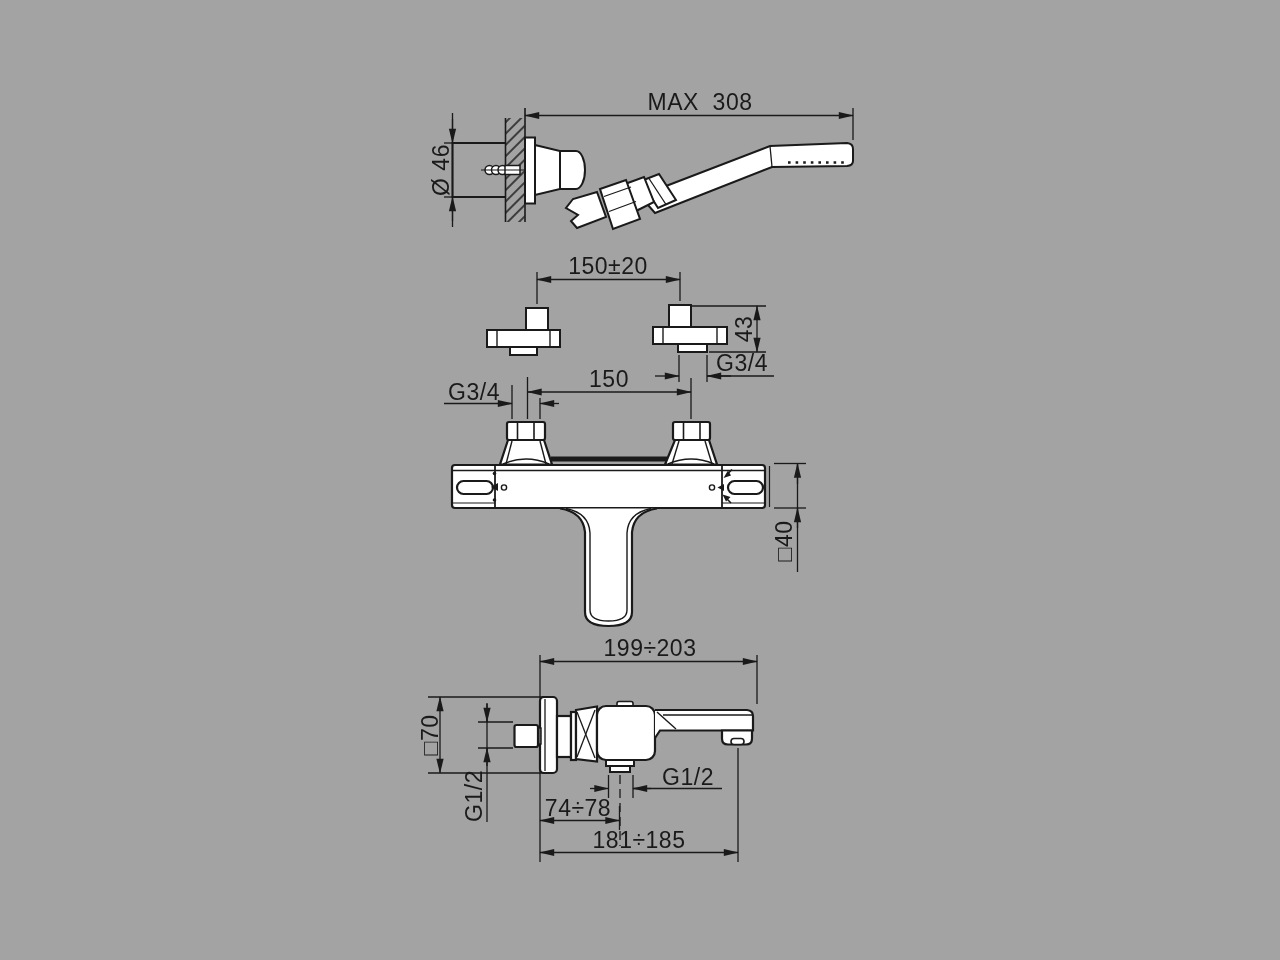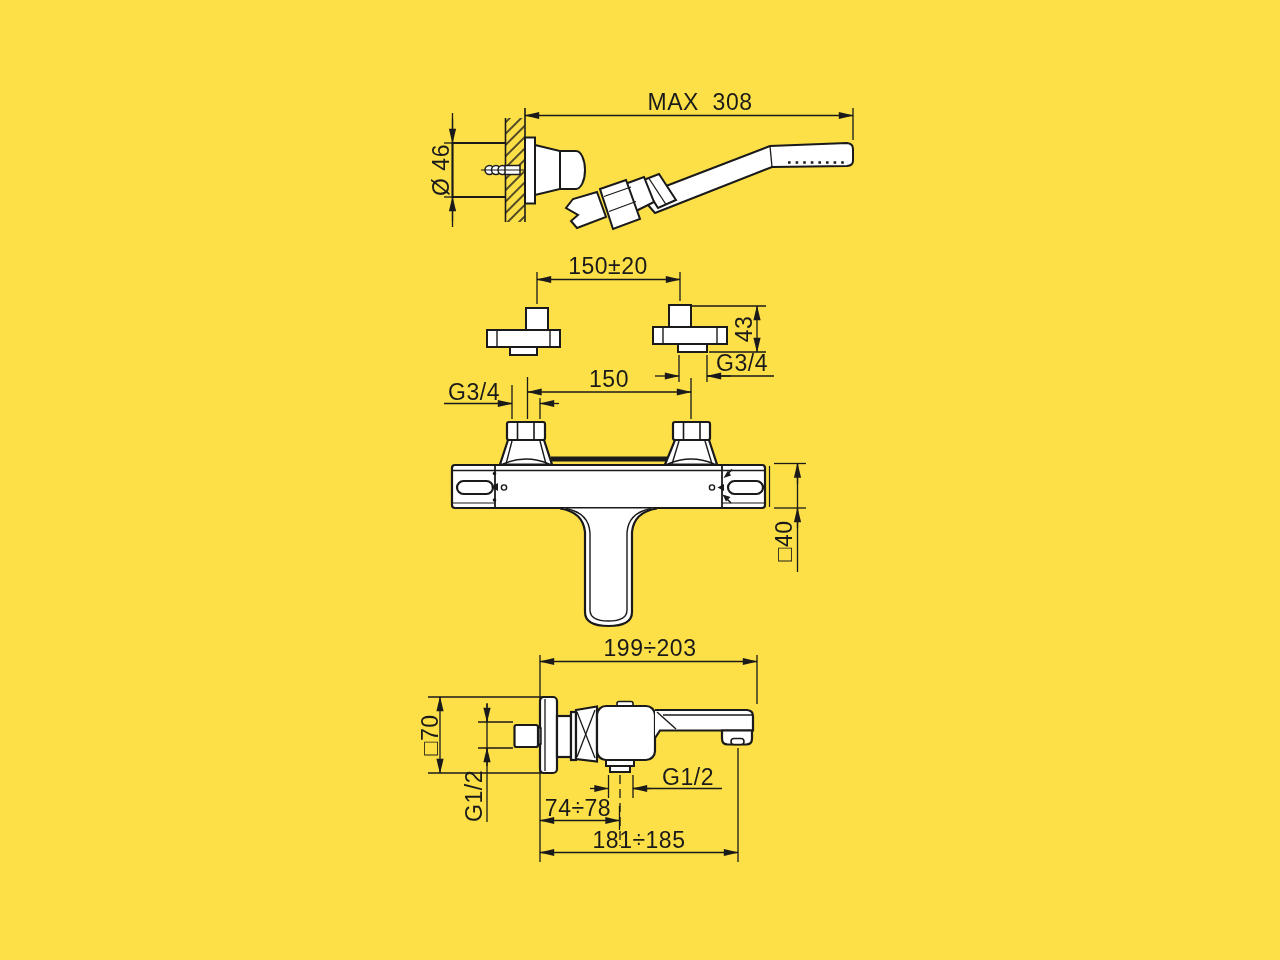--- a/index.html
+++ b/index.html
@@ -1,16 +1,16 @@
 <!DOCTYPE html>
 <html><head>
 <meta charset="utf-8">
 <style>
   html,body{margin:0;padding:0;background:#ffffff;}
-  .sheet{position:relative;width:1280px;height:960px;background:#fde047;overflow:hidden;}
+  .sheet{position:relative;width:1280px;height:960px;background:#a3a3a3;overflow:hidden;}
   svg{display:block;}
   text{font-family:"Liberation Sans","DejaVu Sans",sans-serif;fill:#1a1a1a;font-size:23px;letter-spacing:0.5px;}
 </style>
 </head>
 <body>
 
 <div class="sheet">
 <svg width="1280" height="960" viewBox="0 0 1280 960">
   <defs>
     <marker id="arr" markerUnits="userSpaceOnUse" markerWidth="16" markerHeight="9" refX="15.2" refY="4.5" orient="auto-start-reverse">

